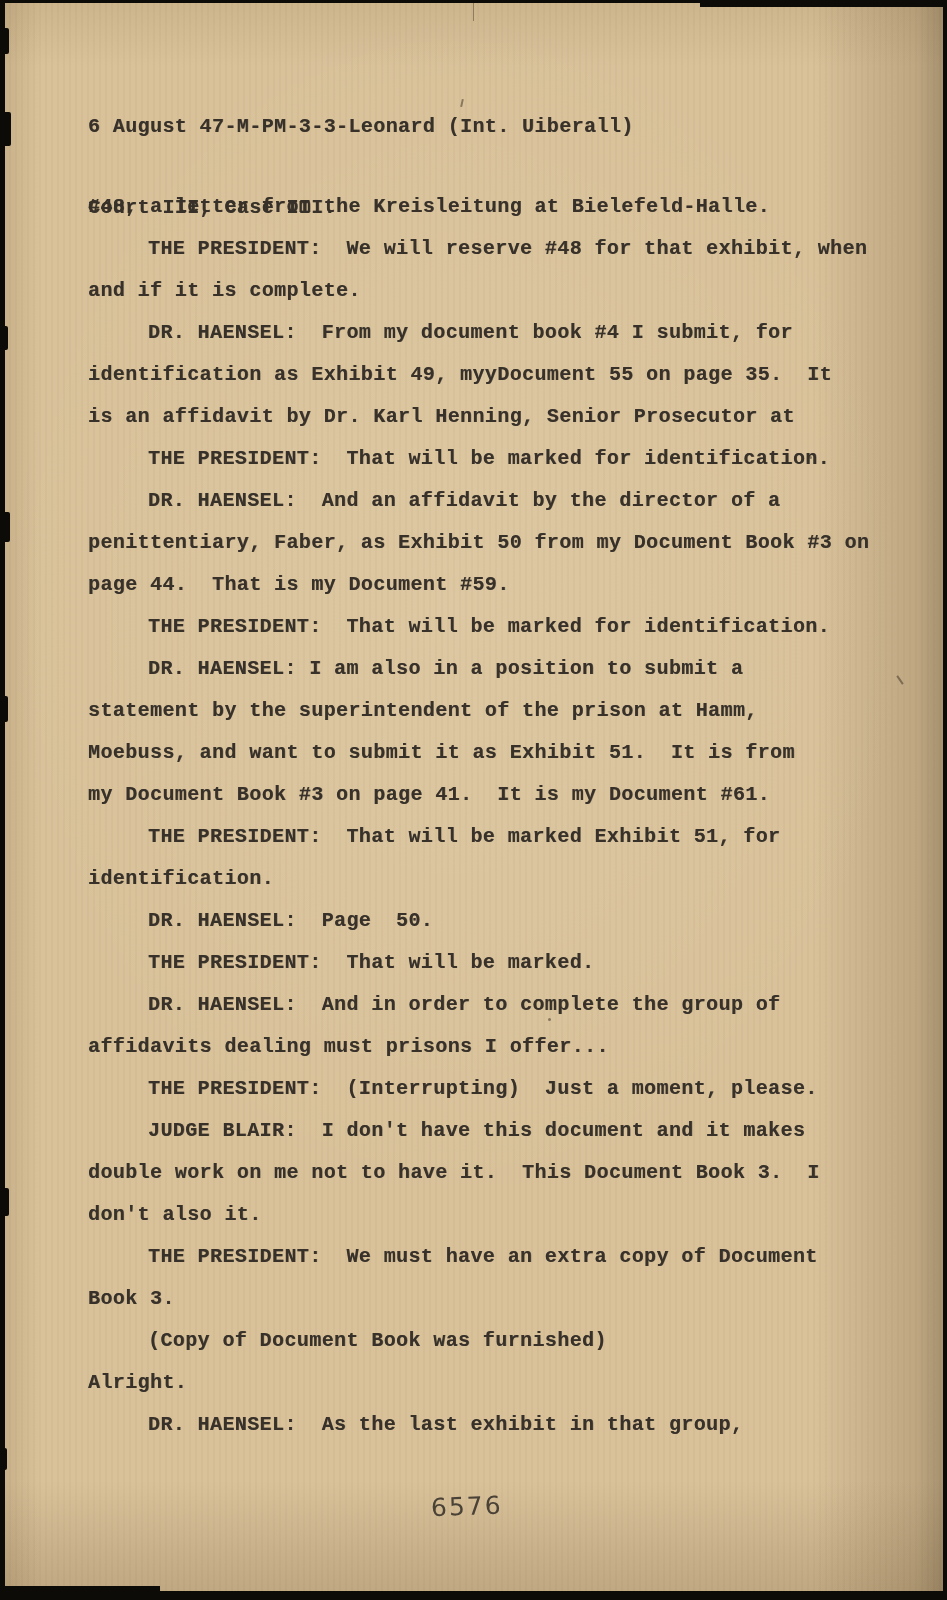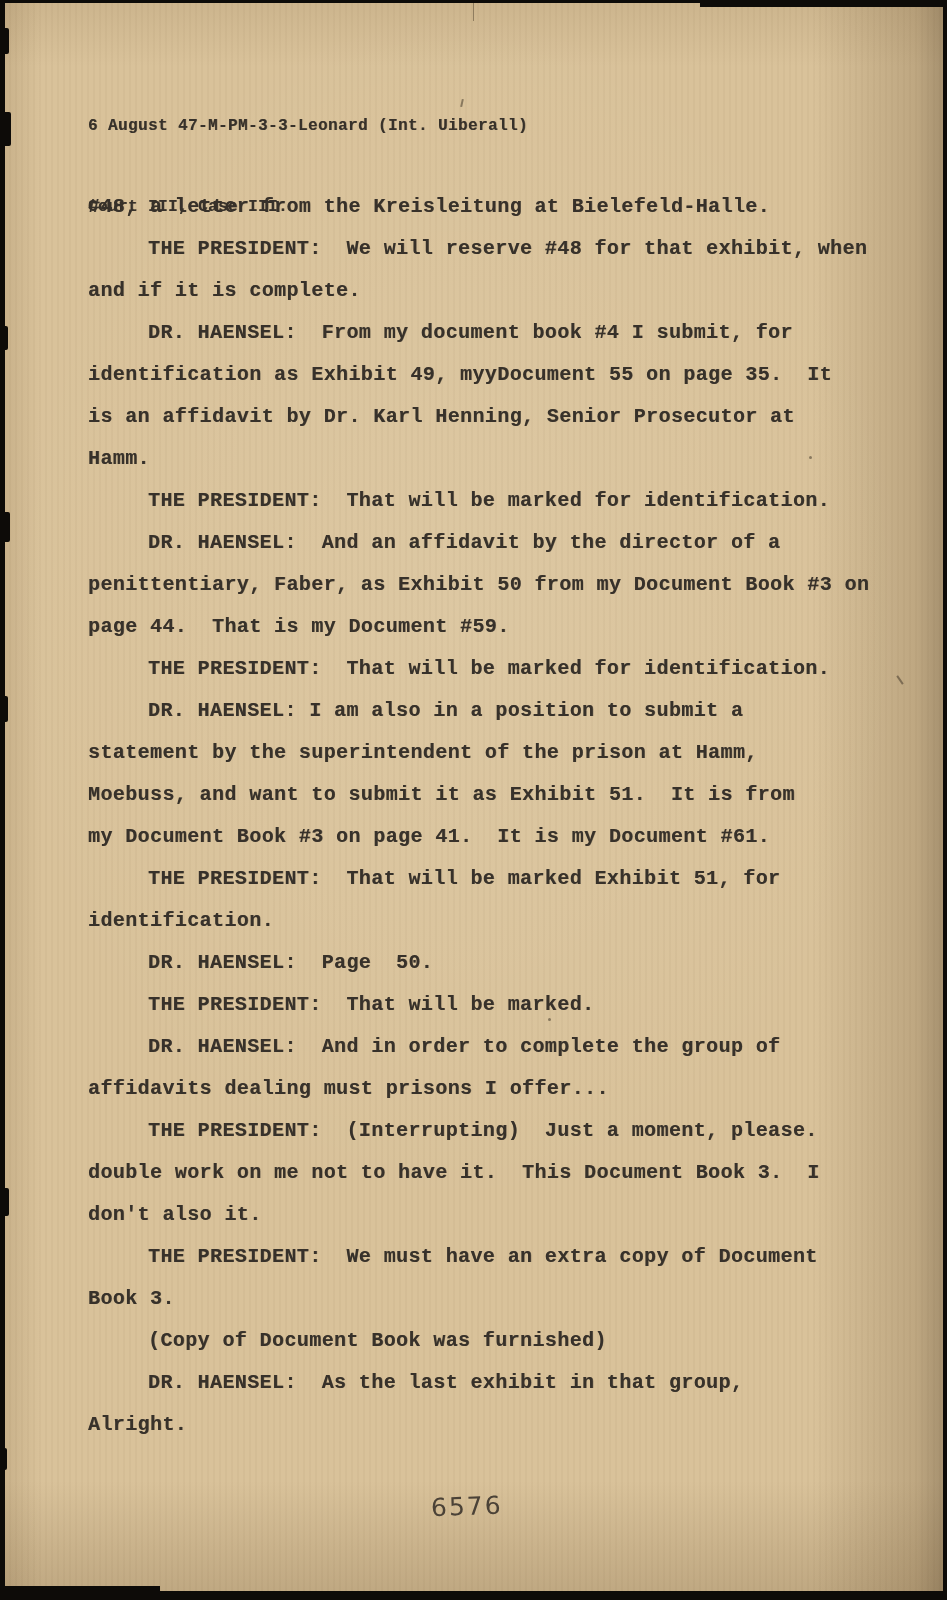--- a/index.html
+++ b/index.html
@@ -23,21 +23,21 @@
     background:
       radial-gradient(ellipse 70% 55% at 48% 38%, rgba(255,250,235,0.10), rgba(255,250,235,0) 70%),
       linear-gradient(90deg, rgba(110,85,50,0.16) 0, rgba(110,85,50,0) 4%, rgba(110,85,50,0) 86%, rgba(95,72,42,0.22) 97%, rgba(70,52,30,0.35) 100%),
       linear-gradient(180deg, rgba(115,88,52,0.12) 0, rgba(115,88,52,0) 4%, rgba(115,88,52,0) 93%, rgba(100,76,44,0.22) 100%),
       repeating-linear-gradient(90deg, rgba(120,95,60,0.05) 0 2px, rgba(0,0,0,0) 2px 6px),
       var(--paper);
   }
   .header{
     position:absolute;
     left:85px;top:56px;
-    font-size:16px;
+    font-size:20px;
     font-weight:bold;
     letter-spacing:0.4px;
     line-height:27px;
     color:var(--ink);
     text-shadow:0.4px 0.4px 0.6px rgba(55,49,42,0.55);
     white-space:pre;
   }
   .body{
     position:absolute;
     left:85px;top:183px;
@@ -89,44 +89,44 @@
     <div>Court III, Case III.</div>
   </div>
 
   <div class="body">
       <div class="line ind0">#48, a letter from the Kreisleitung at Bielefeld-Halle.</div>
       <div class="line ind1">THE PRESIDENT:  We will reserve #48 for that exhibit, when</div>
       <div class="line ind0">and if it is complete.</div>
       <div class="line ind1">DR. HAENSEL:  From my document book #4 I submit, for</div>
       <div class="line ind0">identification as Exhibit 49, myyDocument 55 on page 35.  It</div>
       <div class="line ind0">is an affidavit by Dr. Karl Henning, Senior Prosecutor at</div>
-      <div class="line ind0">Hamm.</div>
       <div class="line ind1">THE PRESIDENT:  That will be marked for identification.</div>
       <div class="line ind1">DR. HAENSEL:  And an affidavit by the director of a</div>
       <div class="line ind0">penittentiary, Faber, as Exhibit 50 from my Document Book #3 on</div>
       <div class="line ind0">page 44.  That is my Document #59.</div>
       <div class="line ind1">THE PRESIDENT:  That will be marked for identification.</div>
       <div class="line ind1">DR. HAENSEL: I am also in a position to submit a</div>
       <div class="line ind0">statement by the superintendent of the prison at Hamm,</div>
       <div class="line ind0">Moebuss, and want to submit it as Exhibit 51.  It is from</div>
       <div class="line ind0">my Document Book #3 on page 41.  It is my Document #61.</div>
       <div class="line ind1">THE PRESIDENT:  That will be marked Exhibit 51, for</div>
       <div class="line ind0">identification.</div>
       <div class="line ind1">DR. HAENSEL:  Page  50.</div>
       <div class="line ind1">THE PRESIDENT:  That will be marked.</div>
       <div class="line ind1">DR. HAENSEL:  And in order to complete the group of</div>
       <div class="line ind0">affidavits dealing must prisons I offer...</div>
       <div class="line ind1">THE PRESIDENT:  (Interrupting)  Just a moment, please.</div>
+      <div class="line ind1">JUDGE BLAIR:  I don't have this document and it makes</div>
       <div class="line ind0">double work on me not to have it.  This Document Book 3.  I</div>
       <div class="line ind0">don't also it.</div>
       <div class="line ind1">THE PRESIDENT:  We must have an extra copy of Document</div>
       <div class="line ind0">Book 3.</div>
       <div class="line ind1">(Copy of Document Book was furnished)</div>
+      <div class="line ind0">Alright.</div>
       <div class="line ind1">DR. HAENSEL:  As the last exhibit in that group,</div>
-      <div class="line ind0">Alright.</div>
     </div>
 
   <div class="page-number">6576</div>
 
   <div class="crease"></div>
   <div class="speck" style="left:458px;top:96px;width:2px;height:8px;transform:rotate(12deg);"></div>
   <div class="speck" style="left:806px;top:453px;width:3px;height:3px;border-radius:50%;"></div>
   <div class="speck" style="left:896px;top:672px;width:2px;height:10px;transform:rotate(-35deg);"></div>
   <div class="speck" style="left:545px;top:1015px;width:3px;height:3px;border-radius:50%;"></div>
 </div>

